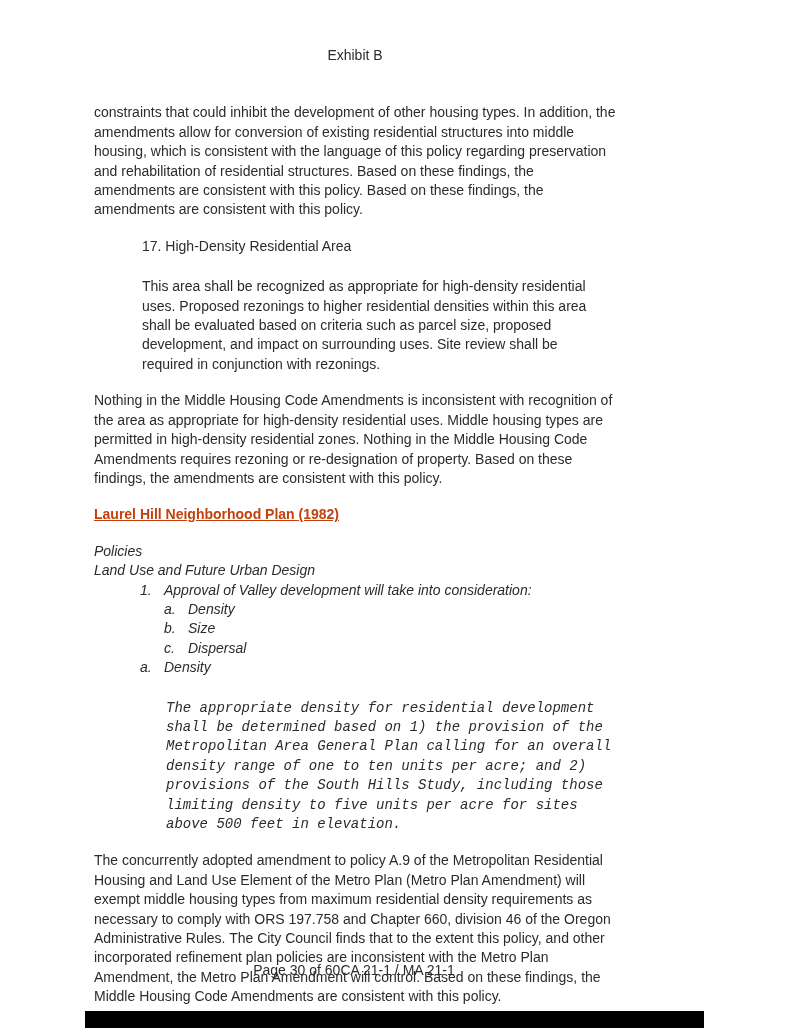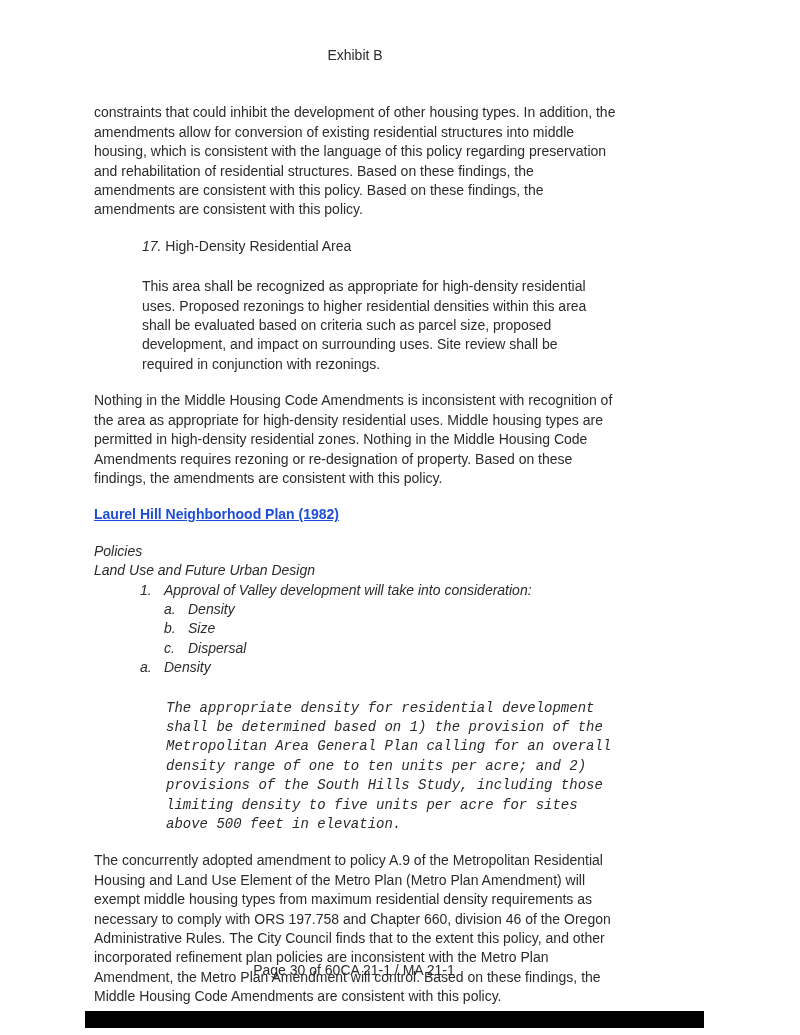--- a/index.html
+++ b/index.html
@@ -21,38 +21,38 @@
     right: 88px;
     top: 0;
     padding-top: 46px;
   }
   .doc-header {
     text-align: center;
     margin-bottom: 38px;
   }
   p.body-para { margin-bottom: 17px; }
   .item17 { margin-left: 48px; margin-bottom: 21px; }
-  .item17 .num { font-style: italic; }
+  .item17 .num { }
   .quote {
     margin-left: 48px;
     margin-right: 6px;
     margin-bottom: 17px;
   }
   .quote-deep {
     font-style: italic;
     margin-left: 72px;
     margin-right: 2px;
     margin-bottom: 17px;
     font-family: Liberation Mono, monospace;
   }
   .para-before-heading { margin-bottom: 14px; }
   .section-heading {
     font-weight: bold;
     text-decoration: underline;
-    color: #1d4ed8;
+    color: #c2410c;
     margin-bottom: 17px;
   }
   .subheading-italic { font-style: italic; }
   .policy-list { font-style: italic; }
   .list-row { display: flex; }
   .list-row .lbl { width: 24px; flex: 0 0 24px; }
   .lvl1 { margin-left: 46px; }
   .lvl2 { margin-left: 70px; }
   .after-list { margin-bottom: 21px; }
   .quote-5 { margin-bottom: 0; }

